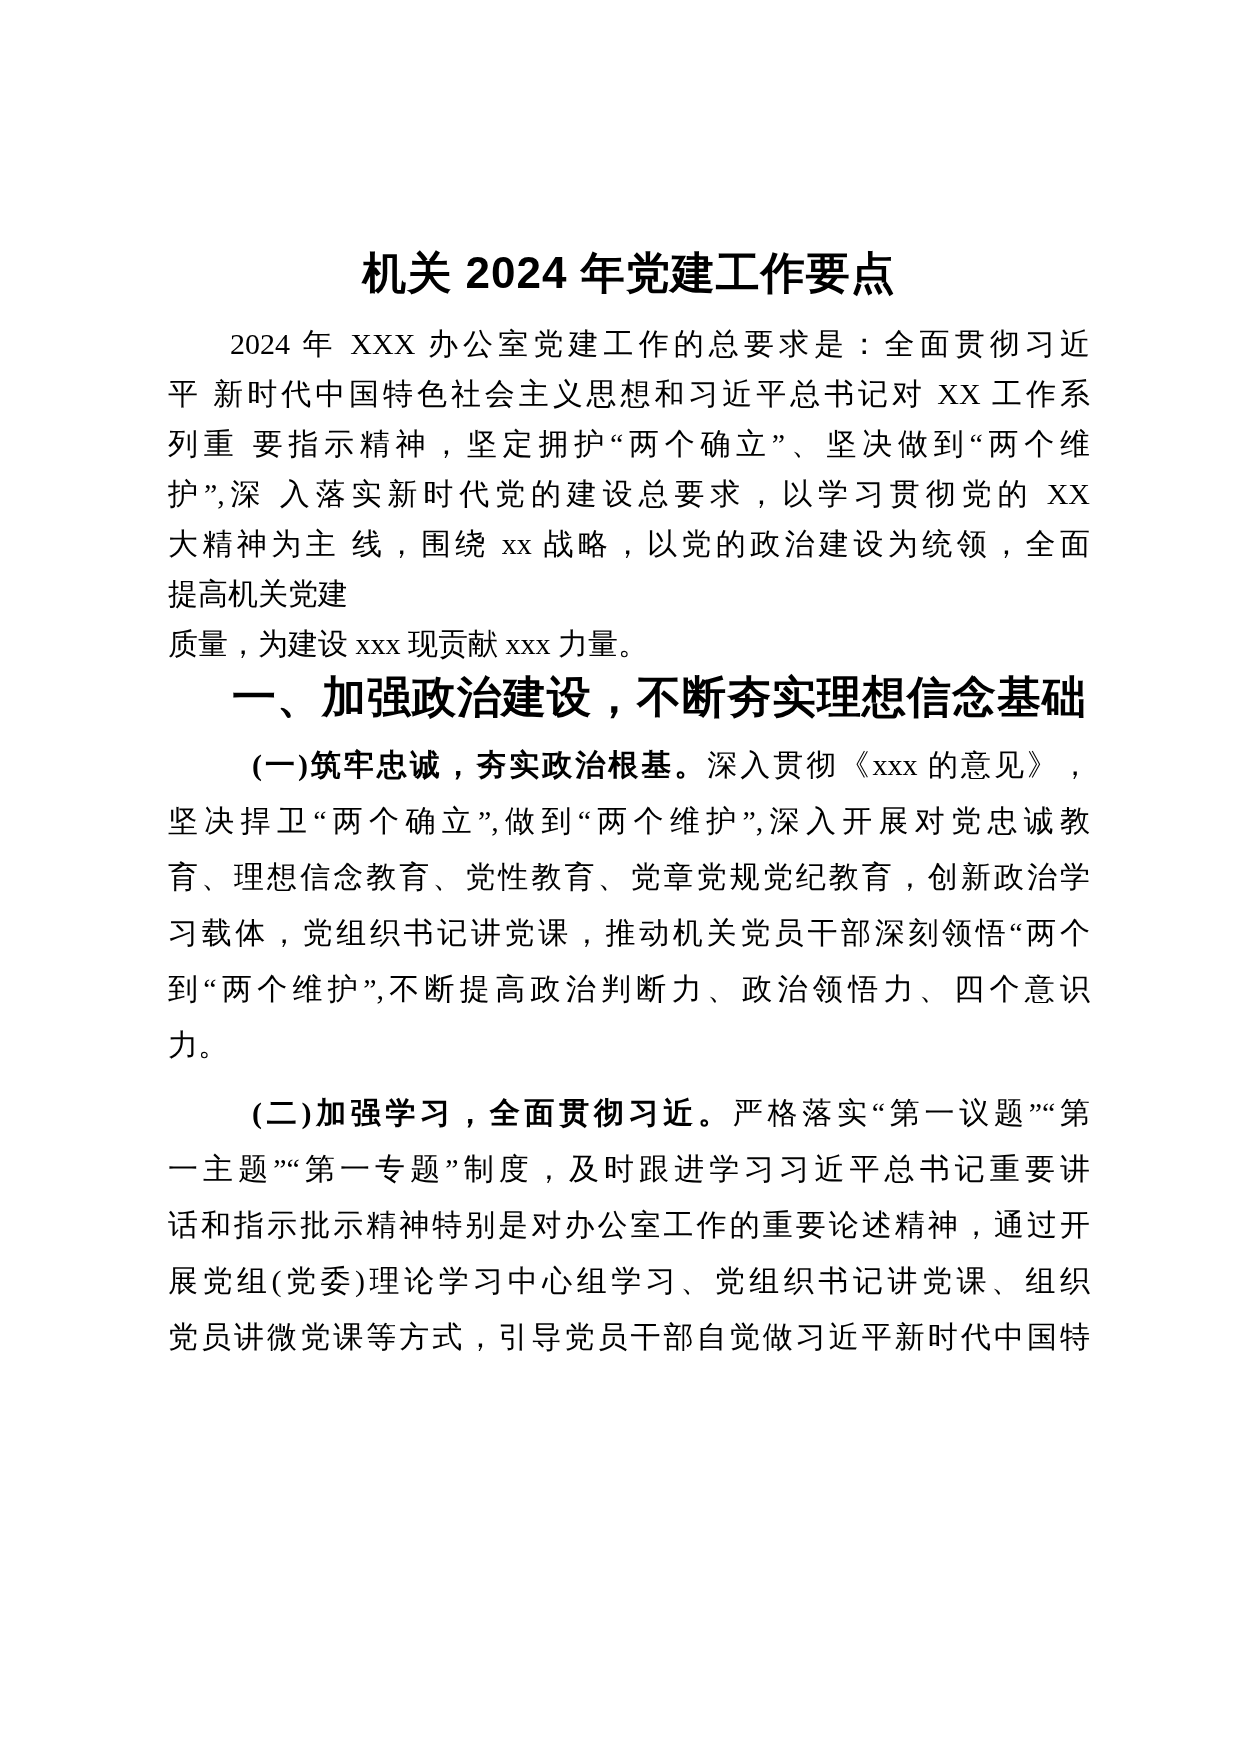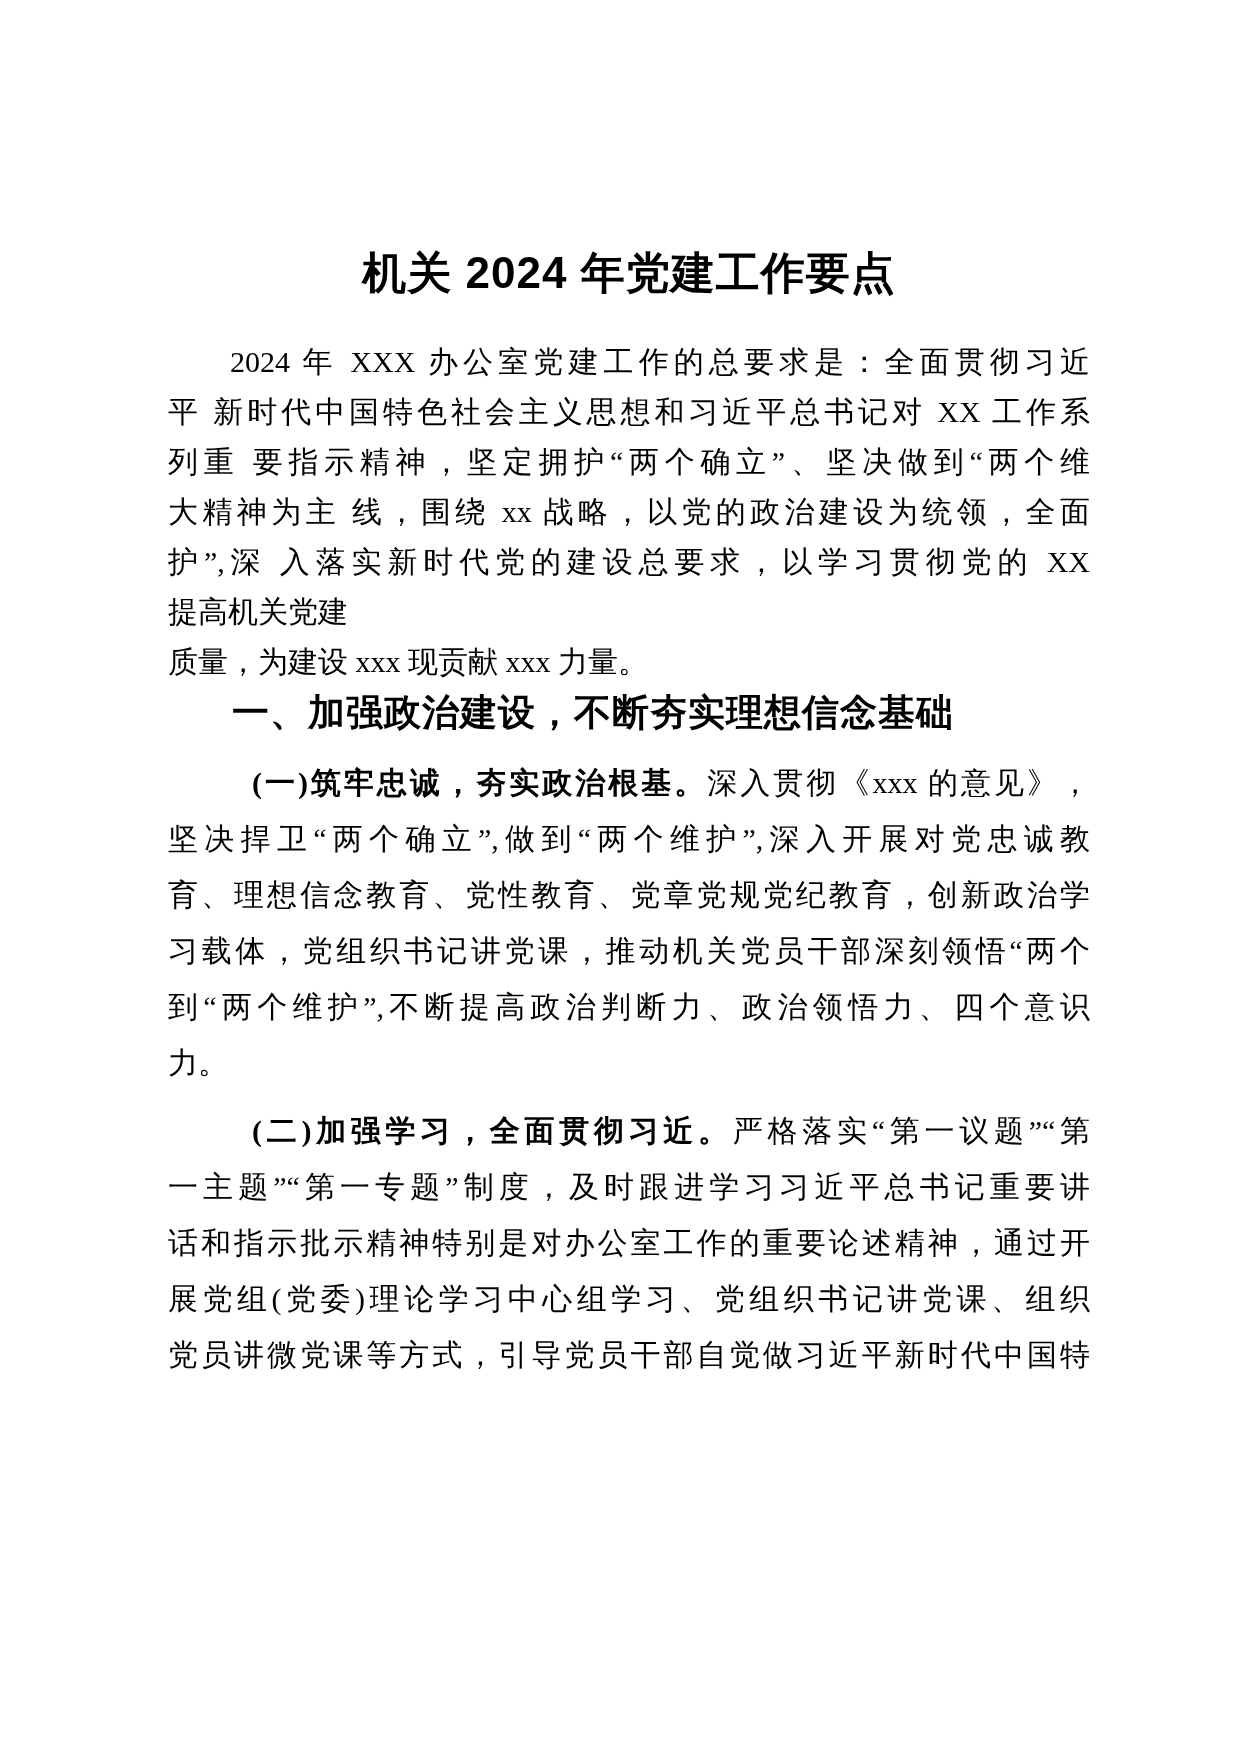--- a/index.html
+++ b/index.html
@@ -26,61 +26,61 @@
     margin: 0;
     font-family: "Liberation Sans", sans-serif;
     font-weight: bold;
     font-size: 44px;
     line-height: 58px;
     text-align: center;
     letter-spacing: 1px;
     white-space: nowrap;
   }
   .doc-body {
-    margin-top: 35px;
+    margin-top: 17px;
   }
   .block { margin: 0; }
   .line {
     font-size: 30px;
     line-height: 50px;
     word-break: keep-all;
   }
   .block.opening .line { line-height: 50px; }
   .block.item .line    { line-height: 56px; }
   .block.item { margin-top: 12px; }
   .line.justify {
     text-align: justify;
     text-align-last: justify;
   }
   .line.indent { text-indent: 62px; }
   .block.item .line.indent { text-indent: 84px; }
   .block.heading .line {
-    font-family: Liberation Mono, monospace;
-    font-size: 37px;
+    font-family: Liberation Sans, sans-serif;
+    font-size: 44px;
     line-height: 56px;
     text-indent: 64px;
     letter-spacing: 1px;
     white-space: nowrap;
   }
   .seg { font-weight: normal; text-align: center; }
   .seg.bold { font-weight: bold; }
 </style>
 </head>
 <body>
 
 <div class="page">
   <div class="content">
     <h1 class="doc-title">机关 2024 年党建工作要点</h1>
     <div class="doc-body">
         <div class="block opening">
           <div class="line indent justify"><span class="seg">2024 年 XXX 办公室党建工作的总要求是：全面贯彻习近</span></div>
           <div class="line justify"><span class="seg">平 新时代中国特色社会主义思想和习近平总书记对 XX 工作系</span></div>
           <div class="line justify"><span class="seg">列重 要指示精神，坚定拥护“两个确立”、坚决做到“两个维</span></div>
+          <div class="line justify"><span class="seg">护”,深 入落实新时代党的建设总要求，以学习贯彻党的 XX</span></div>
           <div class="line justify"><span class="seg">大精神为主 线，围绕 xx 战略，以党的政治建设为统领，全面</span></div>
-          <div class="line justify"><span class="seg">护”,深 入落实新时代党的建设总要求，以学习贯彻党的 XX</span></div>
           <div class="line"><span class="seg">提高机关党建</span></div>
           <div class="line"><span class="seg">质量，为建设 xxx 现贡献 xxx 力量。</span></div>
         </div>
         <div class="block heading">
           <div class="line indent"><span class="seg bold">一、加强政治建设，不断夯实理想信念基础</span></div>
         </div>
         <div class="block item">
           <div class="line indent justify"><span class="seg bold">(一)筑牢忠诚，夯实政治根基。</span><span class="seg">深入贯彻《xxx 的意见》，</span></div>
           <div class="line justify"><span class="seg">坚决捍卫“两个确立”,做到“两个维护”,深入开展对党忠诚教</span></div>
           <div class="line justify"><span class="seg">育、理想信念教育、党性教育、党章党规党纪教育，创新政治学</span></div>

